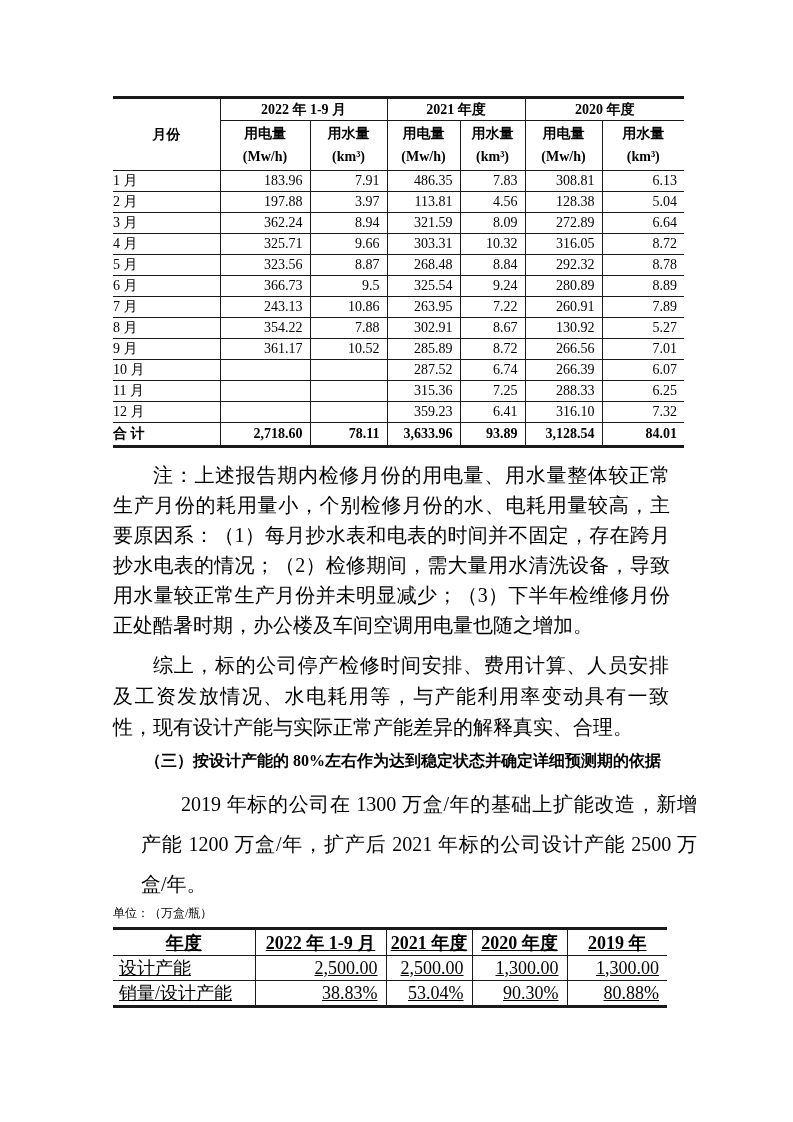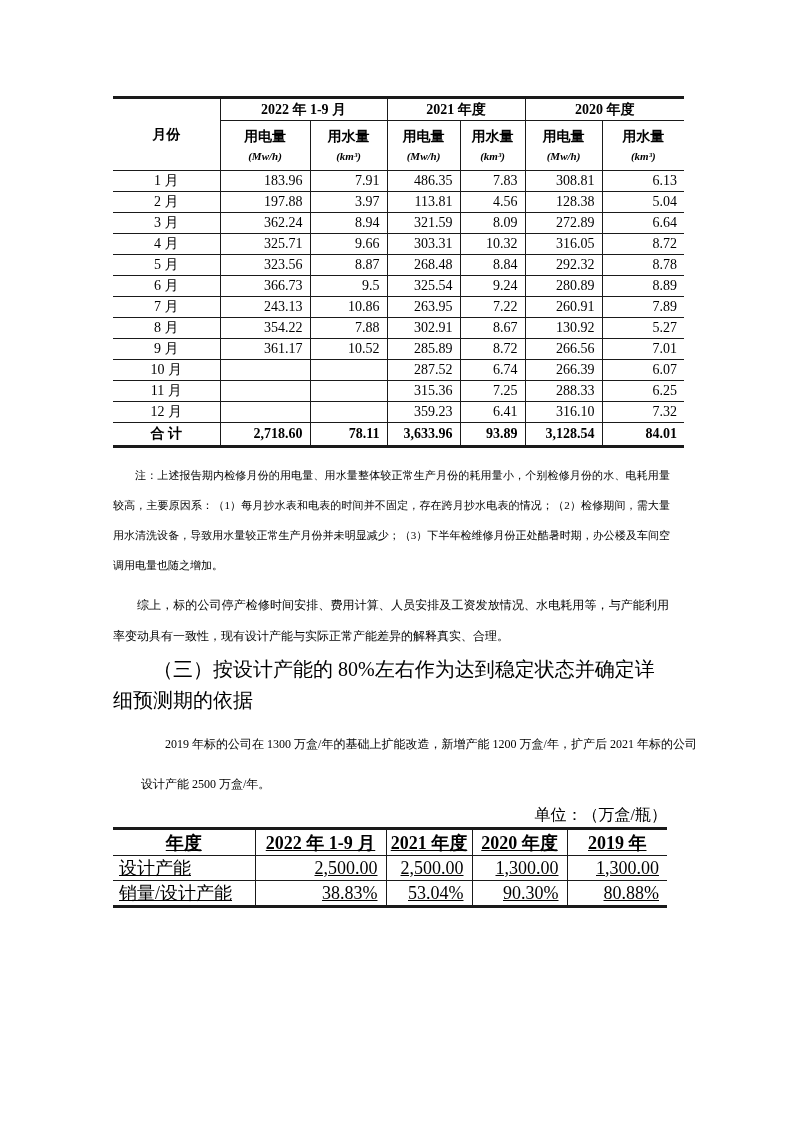--- a/index.html
+++ b/index.html
@@ -19,45 +19,45 @@
     width:571px;
     border-top:3px solid #1a1a1a;
     border-bottom:3px solid #1a1a1a;
     margin-bottom:12px;
   }
   .t1 th, .t1 td { border:1px solid #1a1a1a; padding:0; font-size:14px; overflow:hidden; }
   .t1 tr > *:last-child { border-right:none; }
   .t1 tbody tr > td:first-child, .t1 thead tr:first-child > th:first-child { border-left:none; }
   .t1 thead tr.yr th { height:21px; font-weight:bold; text-align:center; }
   .t1 thead tr.sub th { height:49px; font-weight:bold; text-align:center; line-height:1.6; }
-  .t1 thead .unit { font-weight:bold; font-size:11px;font-style:italic; }
+  .t1 thead .unit { font-weight:bold; font-size:14px; }
   .t1 tbody td { height:20px; }
-  .t1 td.m { text-align:center; }
+  .t1 td.m { }
   .t1 td.n { text-align:right; padding-right:7px; }
   .t1 tr.total td { height:22px; font-weight:bold; }
   
   .note {
     width:557px; margin:0 0 10px 0;
-    font-size:11px; line-height:30px;
+    font-size:20px; line-height:30px;
     text-align:justify; text-indent:2em;
   }
   .para {
     width:556px; margin:0;
-    font-size:12px; line-height:31px;
+    font-size:20px; line-height:31px;
     text-align:justify; text-indent:2em;
   }
   .heading {
     width:556px; margin:2px 0 8px 0;
-    font-size:20px; line-height:31px;
-    font-weight:normal; text-indent:2em;
+    font-size:16px; line-height:31px;
+    font-weight:bold; text-indent:2em;
   }
   .para.cap { line-height:40px; margin-top:2px;margin-left:28px; }
   .unit-label {
     width:554px; height:20px; margin-top:1px;
-    font-size:16px; text-align:right;
+    font-size:12px; text-align:left;
   }
   
   .t2 {
     width:554px; margin-top:2px;
     border-top:3px solid #1a1a1a;
     border-bottom:3px solid #1a1a1a;
   }
   .t2 th, .t2 td { border:1px solid #1a1a1a; padding:0; font-size:18px; overflow:hidden;text-decoration:underline; }
   .t2 tr > *:last-child { border-right:none; }
   .t2 tr > *:first-child { border-left:none; }

